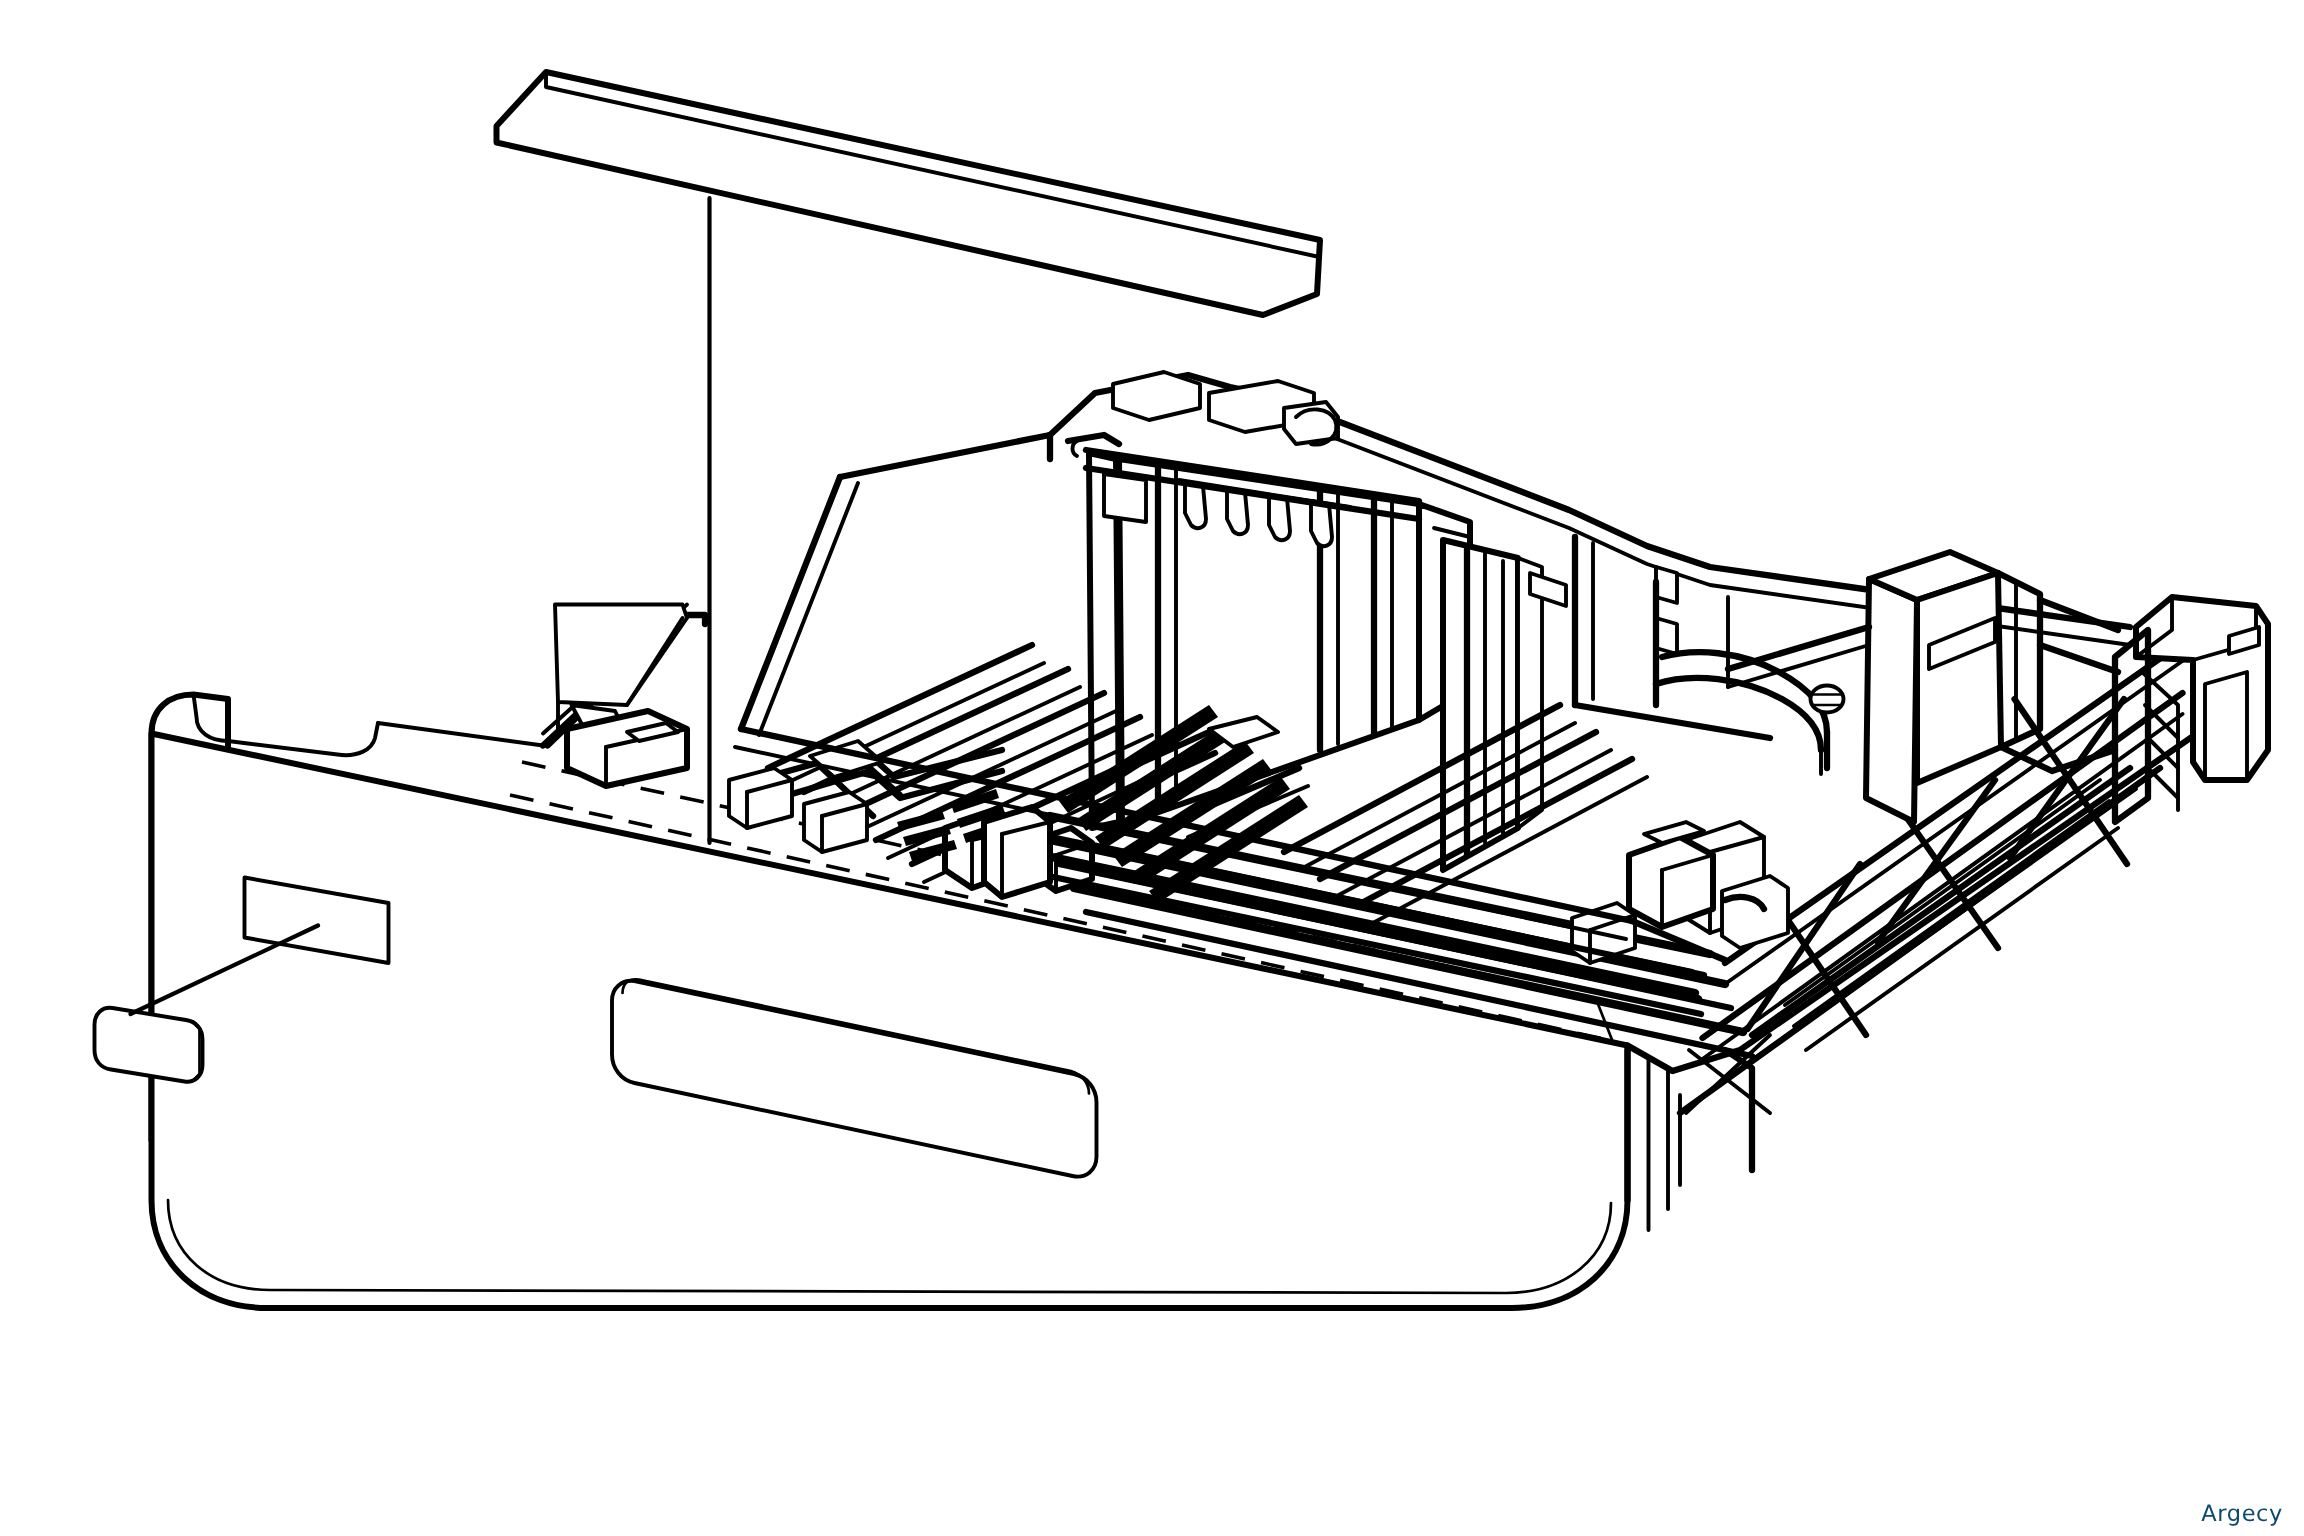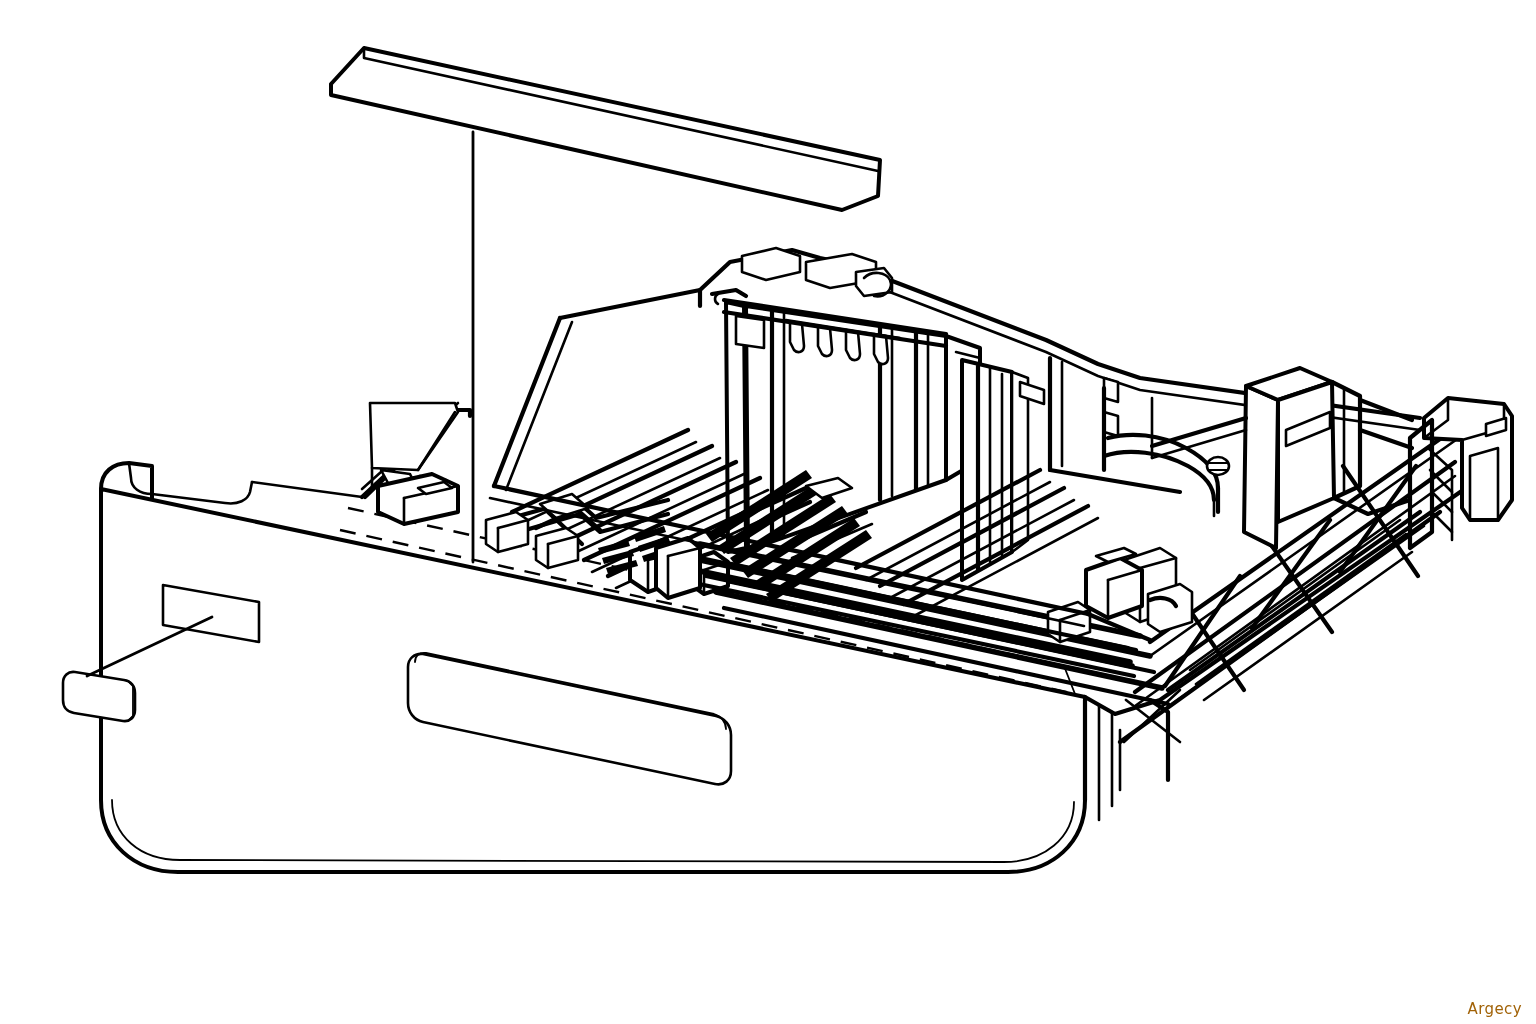--- a/index.html
+++ b/index.html
@@ -440,15 +440,15 @@
   <g>
     <path class="ln" d="M 1190,670 L 1400,520"></path>
     <path class="ln" d="M 1196,684 L 1406,534"></path>
     <path class="ln" d="M 1204,700 L 1412,552"></path>
   </g>
 
   <path class="ln-t" d="M 112,800 C 112,836 140,860 180,860 L 1004,862 C 1044,862 1074,838 1074,802"></path>
 
 </svg>
 
-<div class="watermark" style="color: #a16207; text-align: right;">Argecy</div>
+<div class="watermark" style="color: #0c4a6e; text-align: right;">Argecy</div>
 
 </div>
 
 </body></html>

